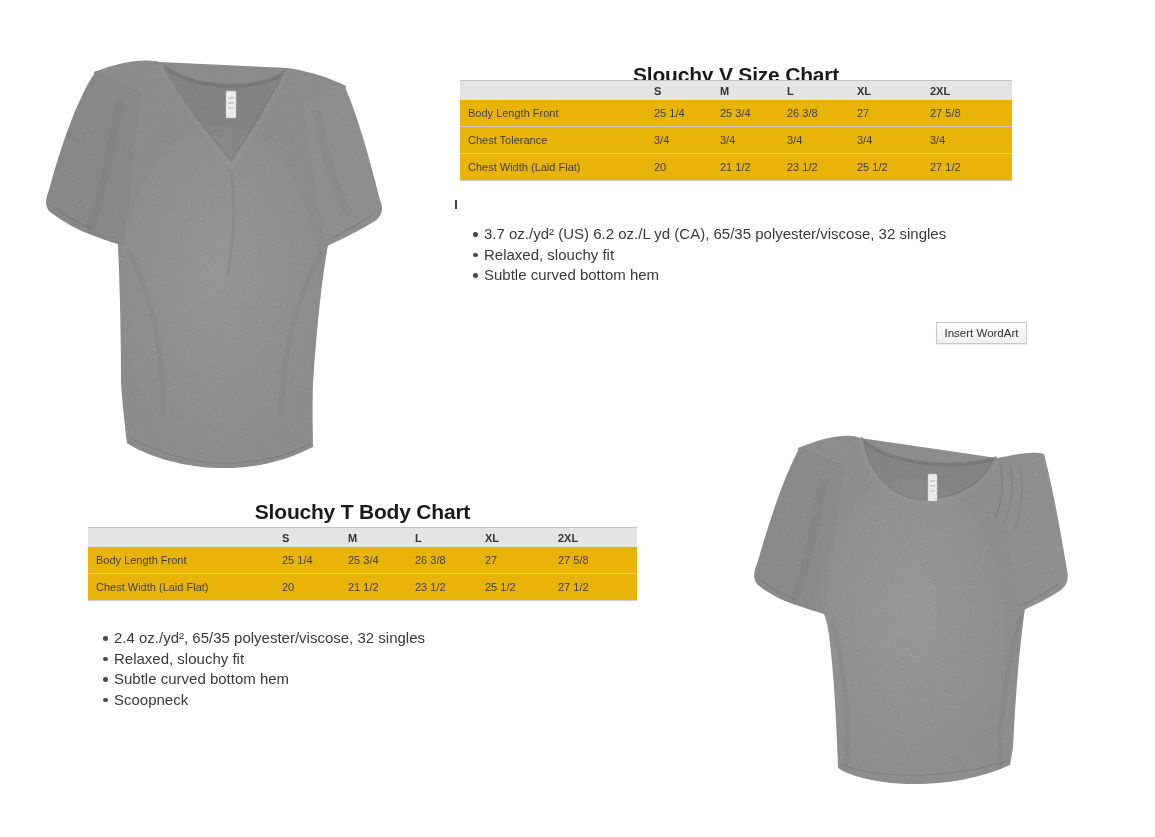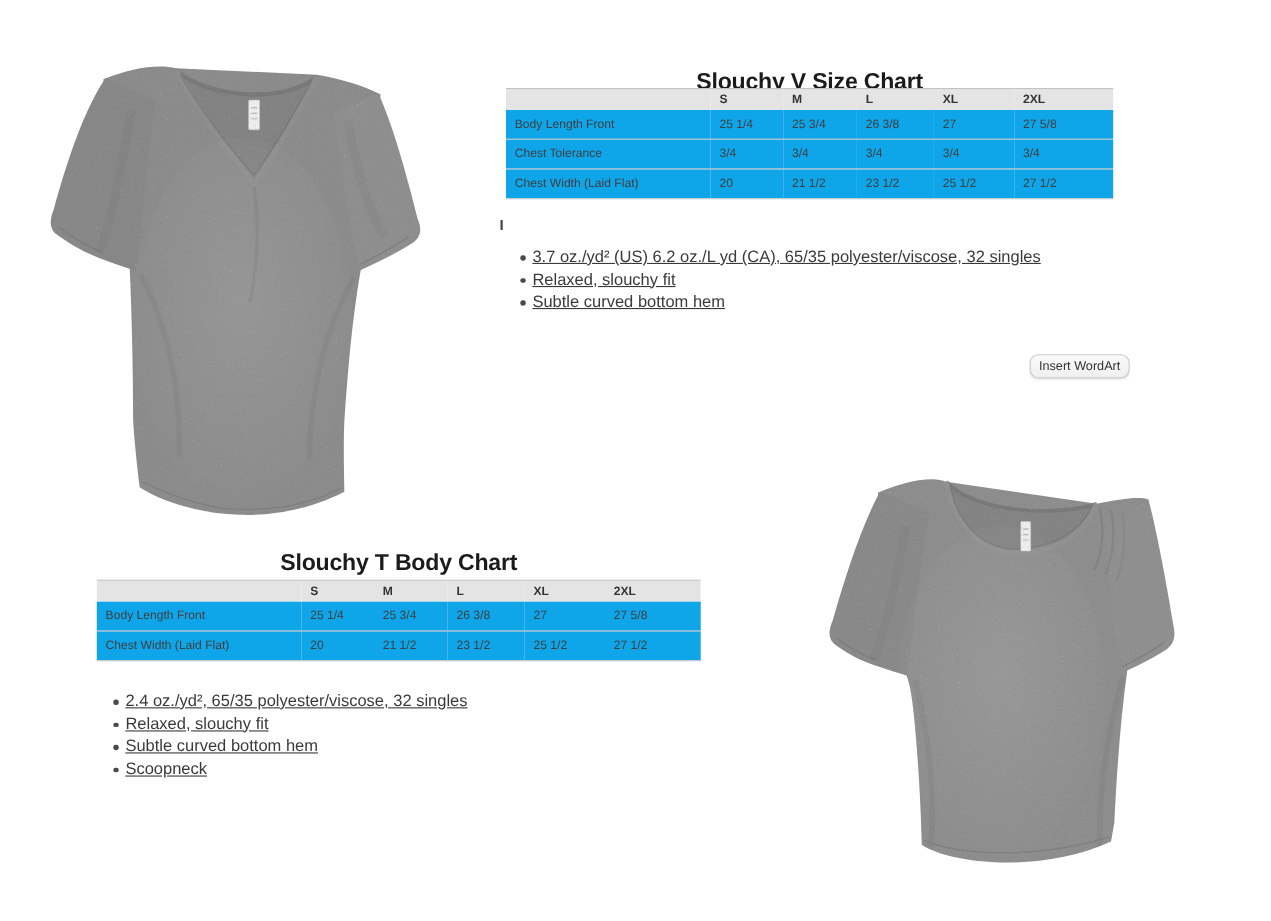--- a/index.html
+++ b/index.html
@@ -37,30 +37,29 @@
     text-align: left;
     padding: 0 0 0 8px;
   }
   table.size-table td {
     height: 26px;
     font-size: 11px;
     color: #3f3f3f;
     text-align: left;
     padding: 0 0 0 8px;
     border-bottom: 1px solid #cbcbcb;
-    background: #0ea5e9;
+    background: #eab308;
   }
 
   
   ul.bullets {
     list-style: none;
     margin: 0; padding: 0;
     font-size: 15px;
     color: #3a3a3a;
-    text-decoration: underline;
   }
   ul.bullets li {
     position: relative;
     padding-left: 30px;
     text-indent: -12px;
     line-height: 20.5px;
   }
   ul.bullets li::before {
     content: "";
     position: absolute;
@@ -69,21 +68,21 @@
     border-radius: 50%;
     background: #4a4a4a;
   }
 
   
   .wordart-btn {
     left: 936px; top: 322px;
     width: 91px; height: 22px;
     background: linear-gradient(#fafafa, #f0f0f0);
     border: 1px solid #c9c9c9;
-    border-radius: 8px;
+    border-radius: 0;
     box-shadow: 0 1px 1px rgba(0,0,0,0.08);
     font-family: "Liberation Sans", sans-serif;
     font-size: 11.5px;
     color: #333333;
     display: flex;
     align-items: center;
     justify-content: center;
     box-sizing: border-box;
     cursor: default;
     padding: 0;

